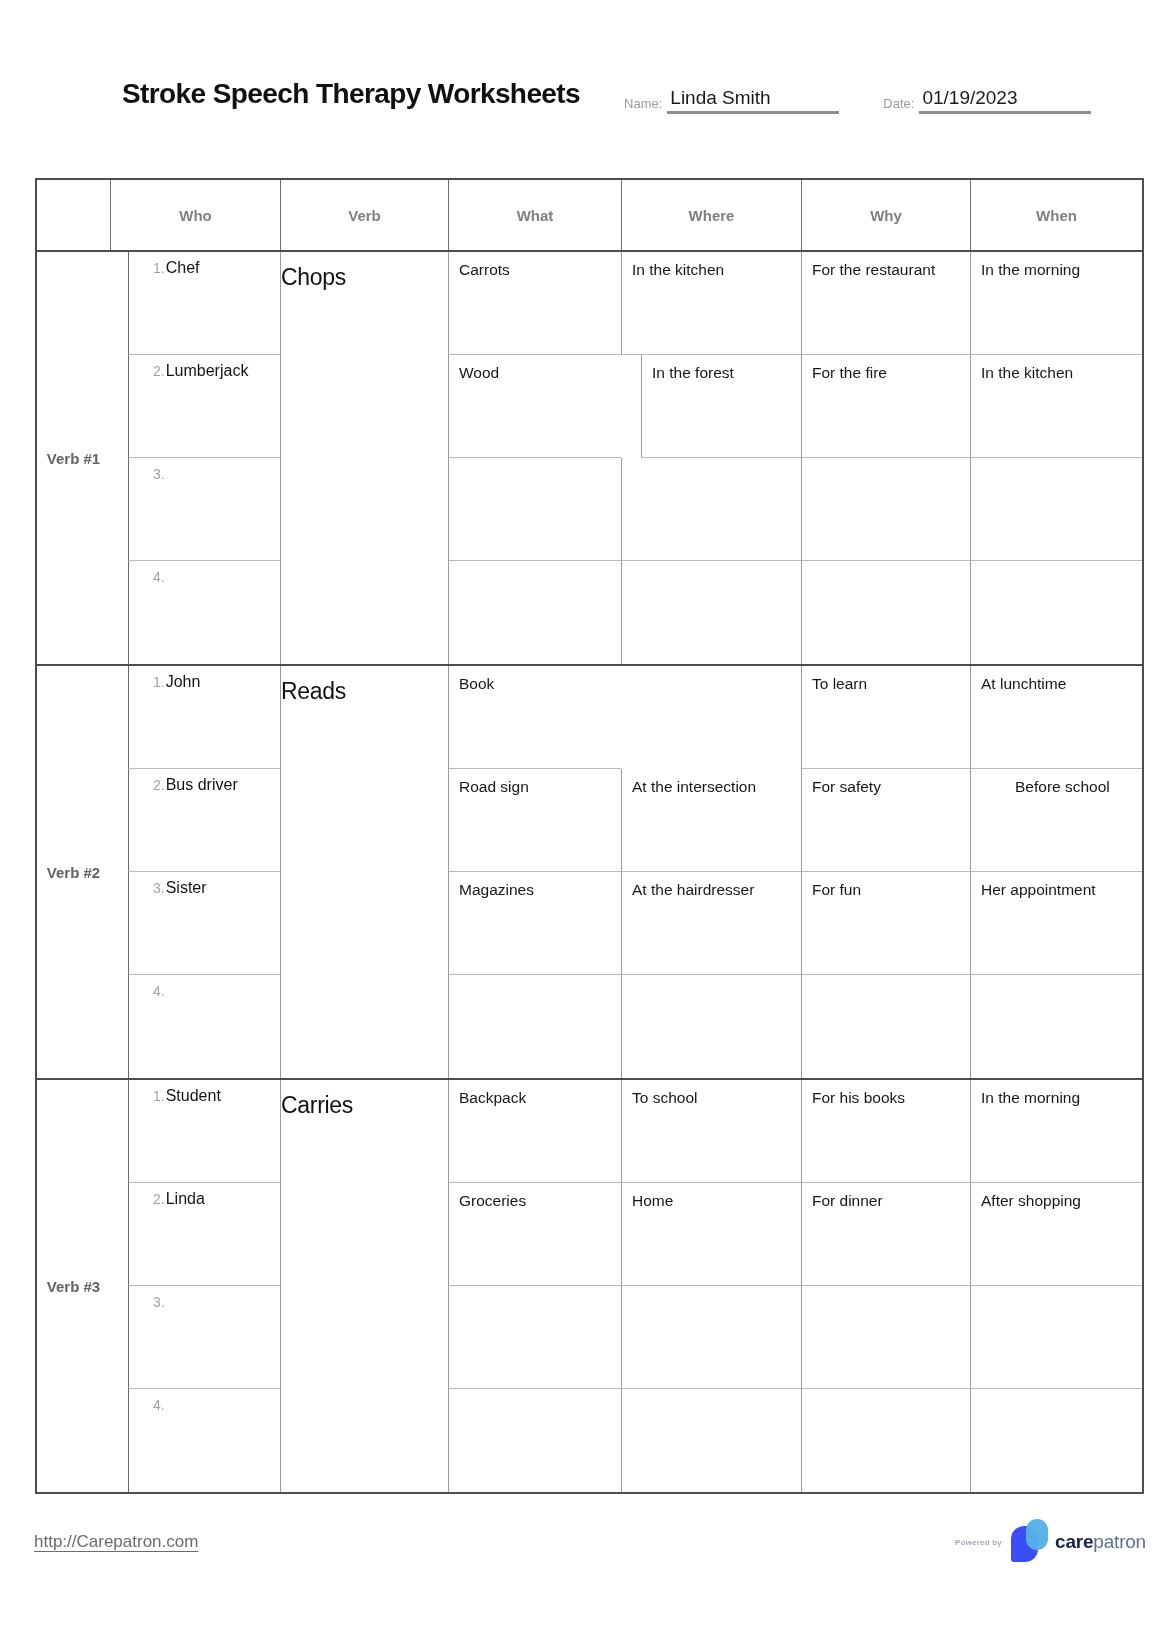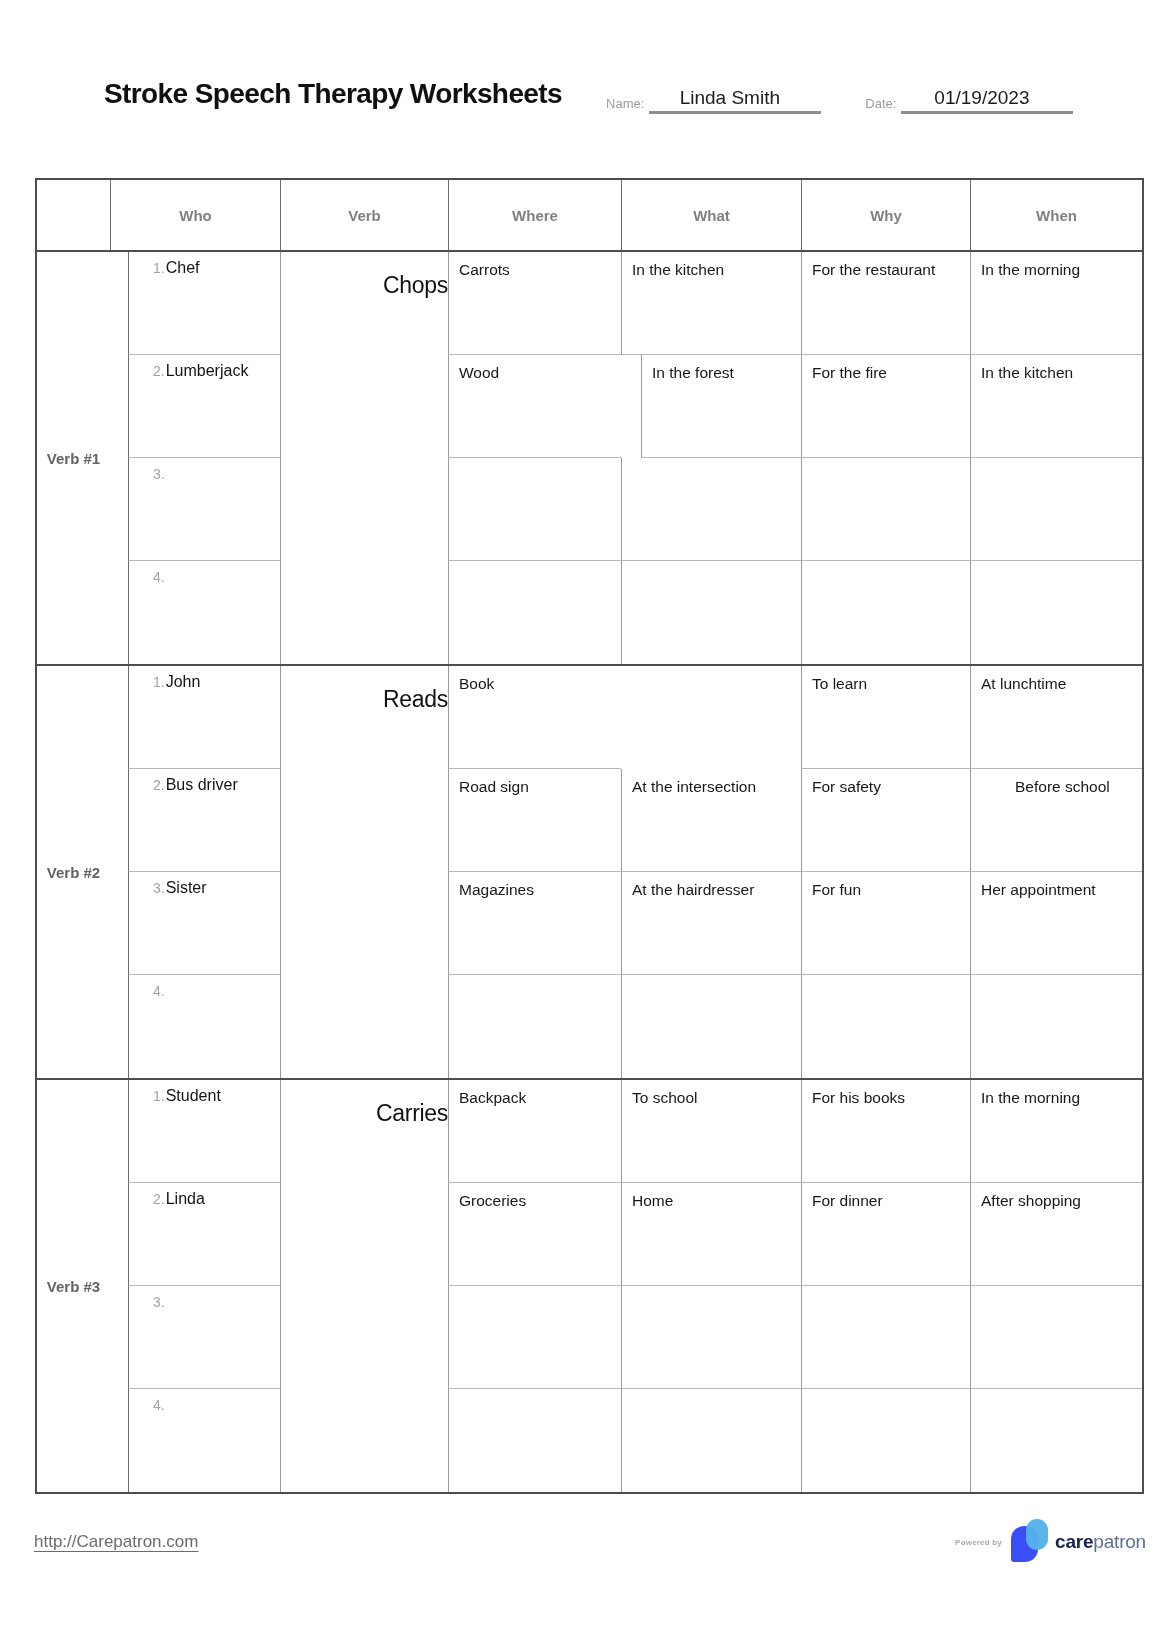--- a/index.html
+++ b/index.html
@@ -3,21 +3,21 @@
 <meta charset="utf-8">
 <style>
   * { margin:0; padding:0; box-sizing:border-box; }
   html,body { background:#ffffff; }
   .page {
     position:relative; width:1176px; height:1630px; background:#ffffff;
     font-family:"Liberation Sans", sans-serif; overflow:hidden;
   }
 
   
-  .doc-header { position:absolute; top:78px; left:104px; right:40px; display:flex; align-items:flex-end;text-align:center; }
+  .doc-header { position:absolute; top:78px; left:122px; right:40px; display:flex; align-items:flex-end; }
   .doc-title { font-size:28px; font-weight:700; color:#101010; letter-spacing:-0.6px; margin-bottom:4px; white-space:nowrap; }
   .field { display:flex; align-items:flex-end; margin-left:44px; }
   .field-label { font-size:13px; color:#9b9b9b; padding-bottom:3px; margin-right:5px; }
   .field-value {
     border-bottom:3px solid #8e8e8e; font-size:19px; color:#1b1b1b;
     padding:0 14px 2px 3px; min-width:172px; white-space:nowrap;
   }
 
   
   .wtable {
@@ -34,21 +34,21 @@
   .tblock { display:grid; grid-template-columns:var(--cols); grid-auto-rows:103px; border-top:2.8px solid #4d4d4d; }
   .cell { overflow:hidden; }
   .label-cell {
     display:flex; align-items:center; justify-content:center;
     font-size:15px; font-weight:600; color:#646464;
   }
   .who-cell { border-left:1.6px solid #6a6a6a; padding:7px 6px 0 24px; font-size:16px; color:#141414;margin-left:18px; }
   .num { font-size:14px; color:#a2a2a2; margin-right:1px; }
   .who-name { font-size:16px; color:#141414; }
   .verb-cell {
-    border-left:1.1px solid #9a9a9a; text-align:right; padding-top:20px;
+    border-left:1.1px solid #9a9a9a; text-align:left; padding-top:12px;
     font-size:23px; color:#121212; letter-spacing:-0.3px;
   }
   .d-cell { border-left:1.1px solid #9a9a9a; padding:9px 8px 0 10px; font-size:15.5px; color:#171717; }
   .rb { border-bottom:1.1px solid #b9b9b9; }
 
   
   .footer-url {
     position:absolute; left:34px; top:1532px; font-size:17px; color:#6b6b6b;
     text-decoration:underline; text-underline-offset:4px; cursor:pointer;
   }
@@ -76,22 +76,22 @@
       <span class="field-label">Date:</span>
       <span class="field-value">01/19/2023</span>
     </div>
   </div>
 
   <div class="wtable">
     <div class="thead">
         <div class="hcell"></div>
         <div class="hcell">Who</div>
         <div class="hcell">Verb</div>
+        <div class="hcell">What</div>
         <div class="hcell">Where</div>
-        <div class="hcell">What</div>
         <div class="hcell">Why</div>
         <div class="hcell">When</div>
       </div>
     <div>
         <div class="tblock">
           <div class="cell label-cell" style="grid-area: 1 / 1 / span 4;">Verb #1</div>
           <div class="cell verb-cell" style="grid-area: 1 / 3 / span 4;">Chops</div>
           <div class="cell who-cell rb" style="grid-area: 1 / 2;"><div class="num" style="display: inline;">1.</div><div class="who-name" style="display: inline;">Chef</div></div>
           <div class="cell d-cell rb" style="grid-area: 1 / 4;">Carrots</div>
           <div class="cell d-cell rb" style="grid-area: 1 / 5;">In the kitchen</div>

